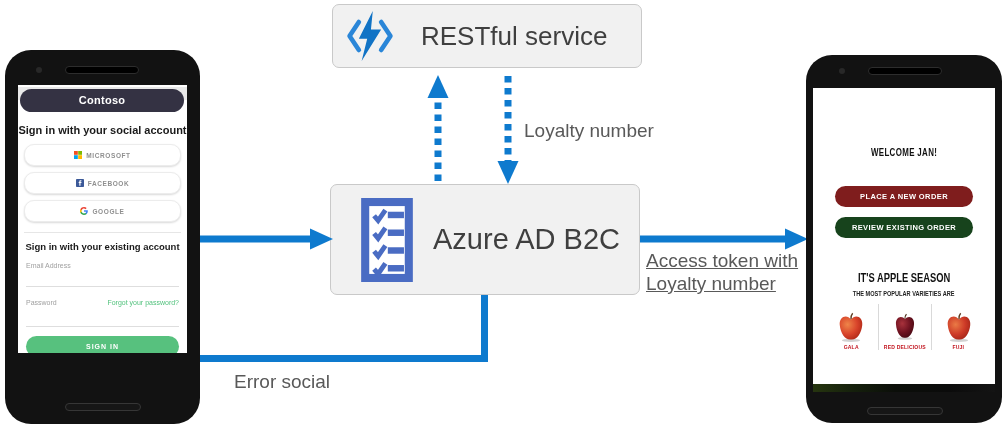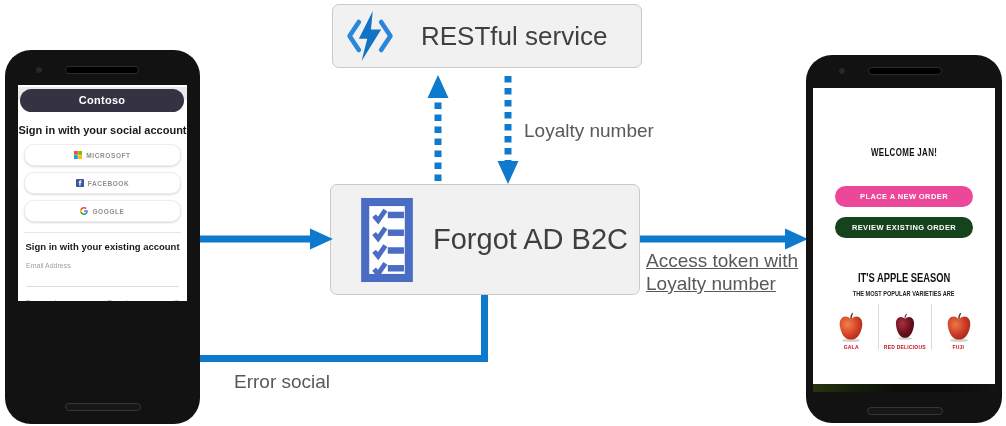--- a/index.html
+++ b/index.html
@@ -56,21 +56,21 @@
   .signup-row{position:absolute;right:8px;font-size:7px;color:#9b9b9b;}
   .signup-row .green{color:#52c27d;}
 
   
   .cond{display:inline-block;transform:scaleX(.72);transform-origin:center;white-space:nowrap;}
   .cond80{display:inline-block;transform:scaleX(.8);transform-origin:center;white-space:nowrap;}
   .rp-welcome{position:absolute;left:0;width:100%;top:58px;text-align:center;font-size:11px;
               font-weight:bold;color:#111;letter-spacing:.5px;}
   .rp-btn{position:absolute;left:22px;width:138px;height:21px;border-radius:11px;color:#fff;
           font-size:7.5px;font-weight:bold;text-align:center;line-height:21px;letter-spacing:.4px;}
-  .rp-btn.light{top:98px;background:#ec4899;}
+  .rp-btn.light{top:98px;background:#7f1d1d;}
   .rp-btn.dark{top:129px;background:#17431c;}
   .rp-season{position:absolute;left:0;width:100%;top:182px;text-align:center;font-size:13px;
              font-weight:bold;color:#111;}
   .rp-sub{position:absolute;left:0;width:100%;top:202px;text-align:center;font-size:7px;
           font-weight:bold;color:#222;}
   .apple-row{position:absolute;left:12px;right:10px;top:216px;height:46px;display:flex;}
   .apple-cell{flex:1;display:flex;flex-direction:column;align-items:center;justify-content:flex-end;}
   .apple-cell + .apple-cell{border-left:1px solid #d9d9d9;}
   .apple-name{font-size:5.5px;font-weight:bold;color:#c1121c;margin-top:1px;letter-spacing:.2px;
               transform:scaleX(.92);white-space:nowrap;}
@@ -120,36 +120,36 @@
         <polyline points="16,22 21,28 30,15"></polyline>
           <rect x="36" y="20" width="14" height="2"></rect>
         <polyline points="16,44 21,50 30,37"></polyline>
           <rect x="36" y="42" width="14" height="2"></rect>
         <polyline points="16,66 21,72 30,59"></polyline>
           <rect x="36" y="64" width="14" height="2"></rect>
         <polyline points="16,88 21,94 30,81"></polyline>
           <rect x="36" y="86" width="14" height="2"></rect>
       </g>
     </svg>
-    <span class="box-label">Forgot AD B2C</span>
+    <span class="box-label">Azure AD B2C</span>
   </div>
 
   <div class="flow-label" id="lbl-loyalty">Loyalty number</div>
   <div class="flow-label" id="lbl-token">
     <div>Access token with</div>
     <div>Loyalty number</div>
   </div>
   <div class="flow-label" id="lbl-error">Error social</div>
 
   <div class="phone" style="left:5px;top:50px;width:195px;height:374px;">
     <div class="camera" style="left:31px;top:17px;"></div>
     <div class="speaker" style="left:60px;top:16px;"></div>
     <div class="speaker bottom" style="left:60px;top:353px;width:74px;"></div>
 
-    <div class="screen" style="left:13px;top:35px;width:169px;height:216px;">
+    <div class="screen" style="left:13px;top:35px;width:169px;height:268px;">
       <div class="lp-graybar"></div>
       <div class="lp-header">Contoso</div>
 
       <div class="lp-h1" style="top:39px;font-size:11px;">Sign in with your social account</div>
 
       <div class="social-btn" style="top:59px;">
         <svg width="8" height="8" viewBox="0 0 21 21">
           <rect x="0" y="0" width="10" height="10" fill="#f25022"></rect>
           <rect x="11" y="0" width="10" height="10" fill="#7fba00"></rect>
           <rect x="0" y="11" width="10" height="10" fill="#00a4ef"></rect>

